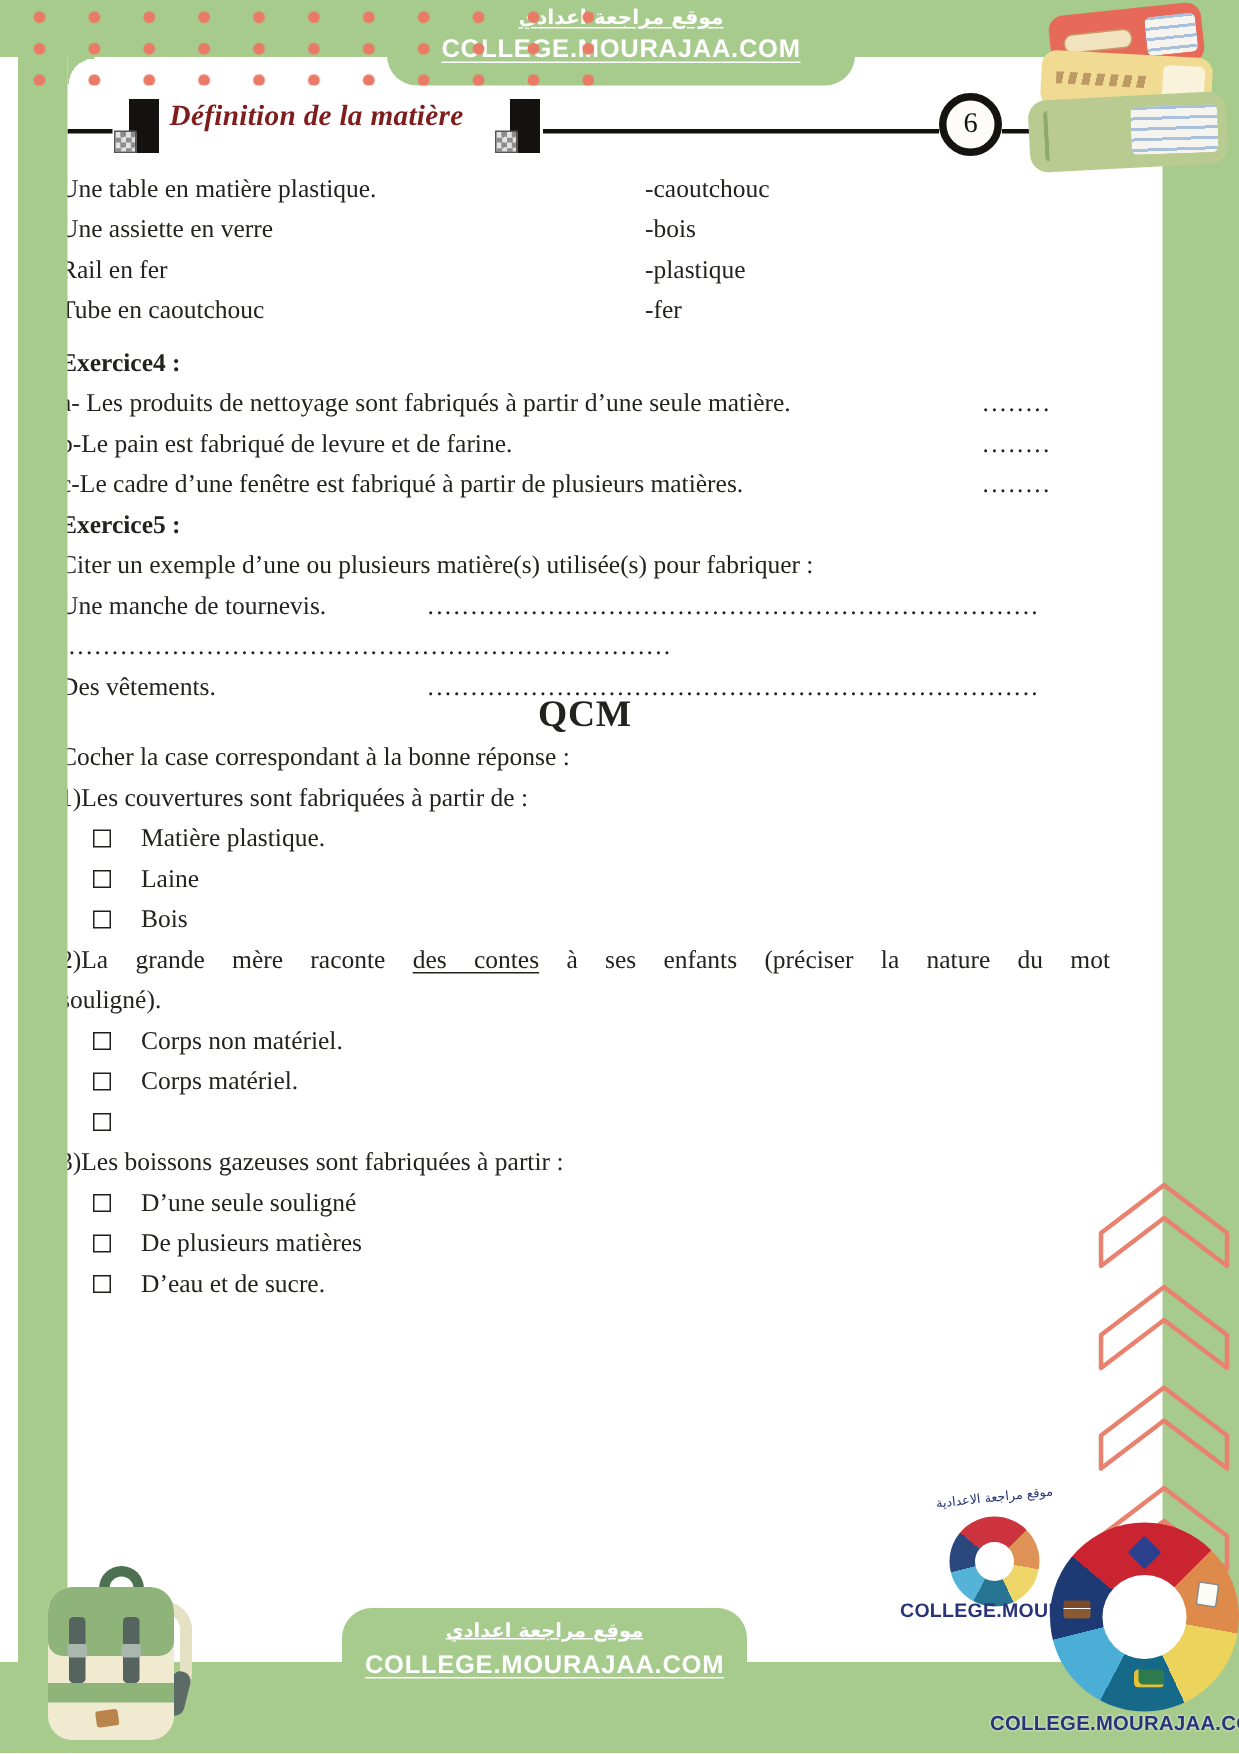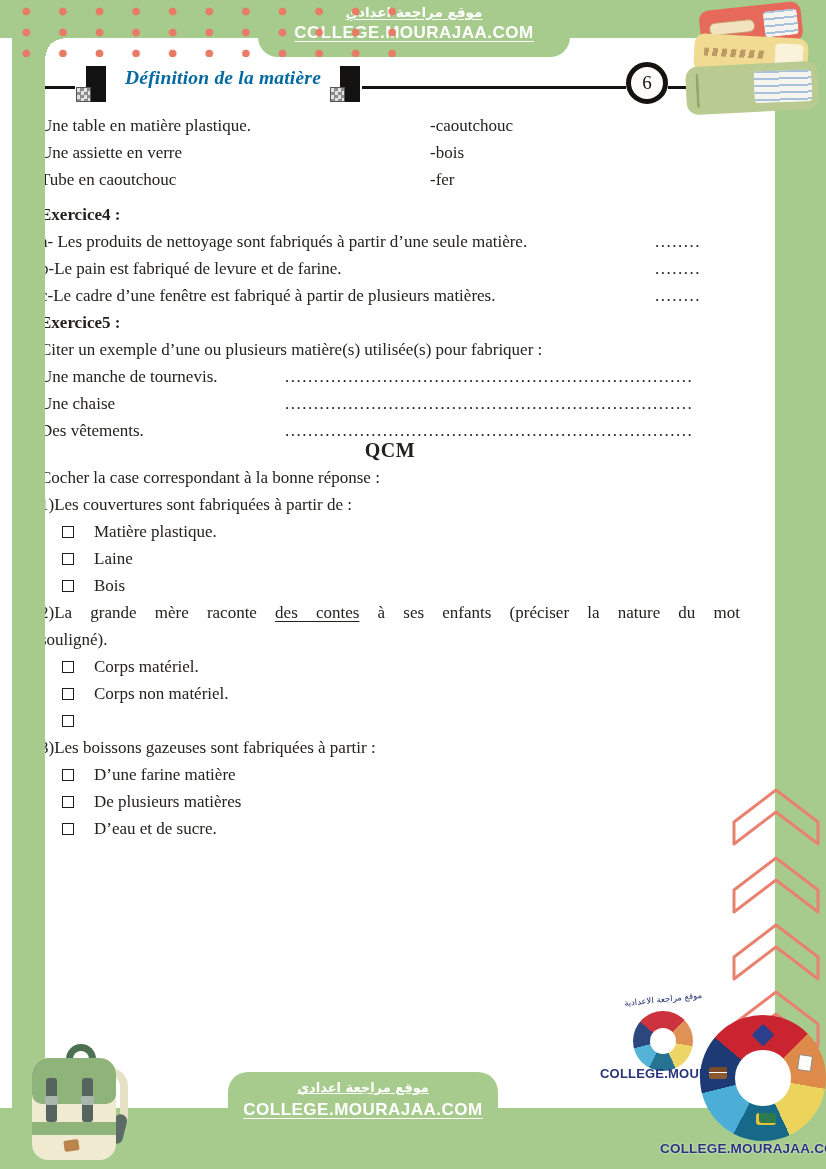--- a/index.html
+++ b/index.html
@@ -40,38 +40,38 @@
     background-image:radial-gradient(circle, #e87a66 3.5px, transparent 4.3px);
     background-size:36.6px 21px; background-position:4px 4px; }
 
   
   .rule { position:absolute; height:2.5px; background:#15130f; z-index:2; }
   .tick-icon { position:absolute; width:30px; height:37px; z-index:2; }
   .tick-icon .b1 { position:absolute; left:10px; top:0; width:20px; height:22px; background:#141210; }
   .tick-icon .b2 { position:absolute; left:15px; top:22px; width:15px; height:14px; background:#141210; }
   .tick-icon .chk { position:absolute; left:0; top:21px; width:15px; height:15px;
     background:repeating-conic-gradient(#8d8d8d 0 25%, #e3e3e3 0 50%); background-size:7px 7px; border:1px solid #555; }
-  .doc-title { position:absolute; left:125px; top:67px; z-index:2; font-family:"Liberation Serif", serif;
-    font-weight:bold; font-style:italic; font-size:19.5px; color:#0369a1; letter-spacing:.2px; }
+  .doc-title { position:absolute; left:113px; top:67px; z-index:2; font-family:"Liberation Serif", serif;
+    font-weight:bold; font-style:italic; font-size:19.5px; color:#7f1d1d; letter-spacing:.2px; }
   .pagenum-circle { position:absolute; left:626px; top:62px; width:42px; height:42px; border:5.5px solid #15130f;
     border-radius:50%; background:#fdfcf8; z-index:2; text-align:center; font-size:19px; line-height:31px; color:#15130f; }
 
   
   .content { position:absolute; left:40px; top:112px; width:700px; z-index:2;
              font-size:17px; line-height:27px; }
   .m-row, .e4, .e5, .line { height:27px; position:relative; white-space:nowrap; }
   .m-right { position:absolute; left:390px; }
   .e4-dots { position:absolute; left:615px; letter-spacing:1.5px; }
   .e5 { display:flex;align-items:center; }
   .e5-label { width:245px; flex:none; }
   .e5-dots { width:408px; overflow:hidden; white-space:nowrap; letter-spacing:1.5px; flex:none; }
   .hdg { font-weight:bold; }
   .mt8 { margin-top:8px; }
   .qcm-hdg { height:28px; line-height:28px; margin-top:-8px; text-align:center;
-             font-weight:bold; font-size:20px; letter-spacing:.5px; }
+             font-weight:bold; font-size:25px; letter-spacing:.5px; }
   .justline { height:27px; overflow:hidden; white-space:normal; text-align:justify; text-align-last:justify; }
   .u { text-decoration:underline; text-underline-offset:3px; }
   .opt { display:flex; align-items:center; height:27px; padding-left:22px; }
   .box { width:12px; height:12px; border:1.8px solid #201e1b; margin-right:20px; flex:none; background:#fff; }
 
   
   .chev { position:absolute; left:730px; width:92px; height:64px; z-index:4; }
 
   
   .ring { position:absolute; border-radius:50%;
@@ -171,39 +171,39 @@
       <div class="b2"></div>
   </div>
   <div class="rule" style="left:362px; top:86px; width:264px;"></div>
   <div class="pagenum-circle">6</div>
   <div class="rule" style="left:668px; top:86px; width:108px;"></div>
 
   <div class="content">
     <div>
         <div class="m-row"><span class="m-left">Une table en matière plastique.</span><span class="m-right">-caoutchouc</span></div>
         <div class="m-row"><span class="m-left">Une assiette en verre</span><span class="m-right">-bois</span></div>
+        <div class="m-row"><span class="m-left">Rail en fer</span><span class="m-right">-plastique</span></div>
         <div class="m-row"><span class="m-left">Tube en caoutchouc</span><span class="m-right">-fer</span></div>
       </div>
 
     <div class="line hdg mt8">Exercice4 :</div>
     <div>
         <div class="e4"><span class="e4-text">a- Les produits de nettoyage sont fabriqués à partir d’une seule matière.</span><span class="e4-dots">........</span></div>
         <div class="e4"><span class="e4-text">b-Le pain est fabriqué de levure et de farine.</span><span class="e4-dots">........</span></div>
         <div class="e4"><span class="e4-text">c-Le cadre d’une fenêtre est fabriqué  à partir de plusieurs matières.</span><span class="e4-dots">........</span></div>
       </div>
 
     <div class="line hdg">Exercice5 :</div>
     <div class="line">Citer un exemple d’une ou plusieurs matière(s) utilisée(s) pour fabriquer :</div>
     <div>
         <div class="e5">
           <span class="e5-label">Une manche de tournevis.</span>
           <span class="e5-dots">............................................................................................</span>
         </div>
         <div class="e5">
-          <span class="e5-label">Une chaise</span>
           <span class="e5-dots">............................................................................................</span>
         </div>
         <div class="e5">
           <span class="e5-label">Des vêtements.</span>
           <span class="e5-dots">............................................................................................</span>
         </div>
       </div>
 
     <div class="qcm-hdg">QCM</div>
     <div class="line">Cocher la case correspondant à la bonne réponse :</div>
@@ -222,36 +222,36 @@
           <span class="box"></span>
           <span class="opt-label">Bois</span>
         </div>
       </div>
 
     <div class="justline"><span>2)La grande mère raconte </span><span class="u">des contes</span><span> à ses enfants (préciser la nature du mot</span></div>
     <div class="line">souligné).</div>
     <div>
         <div class="opt">
           <span class="box"></span>
+          <span class="opt-label">Corps non matériel.</span>
+        </div>
+        <div class="opt">
+          <span class="box"></span>
           <span class="opt-label">Corps matériel.</span>
         </div>
         <div class="opt">
           <span class="box"></span>
-          <span class="opt-label">Corps non matériel.</span>
-        </div>
-        <div class="opt">
-          <span class="box"></span>
         </div>
       </div>
 
     <div class="line">3)Les boissons gazeuses sont fabriquées à partir :</div>
     <div>
         <div class="opt">
           <span class="box"></span>
-          <span class="opt-label">D’une farine matière</span>
+          <span class="opt-label">D’une seule souligné</span>
         </div>
         <div class="opt">
           <span class="box"></span>
           <span class="opt-label">De plusieurs matières</span>
         </div>
         <div class="opt">
           <span class="box"></span>
           <span class="opt-label">D’eau et de sucre.</span>
         </div>
       </div>

